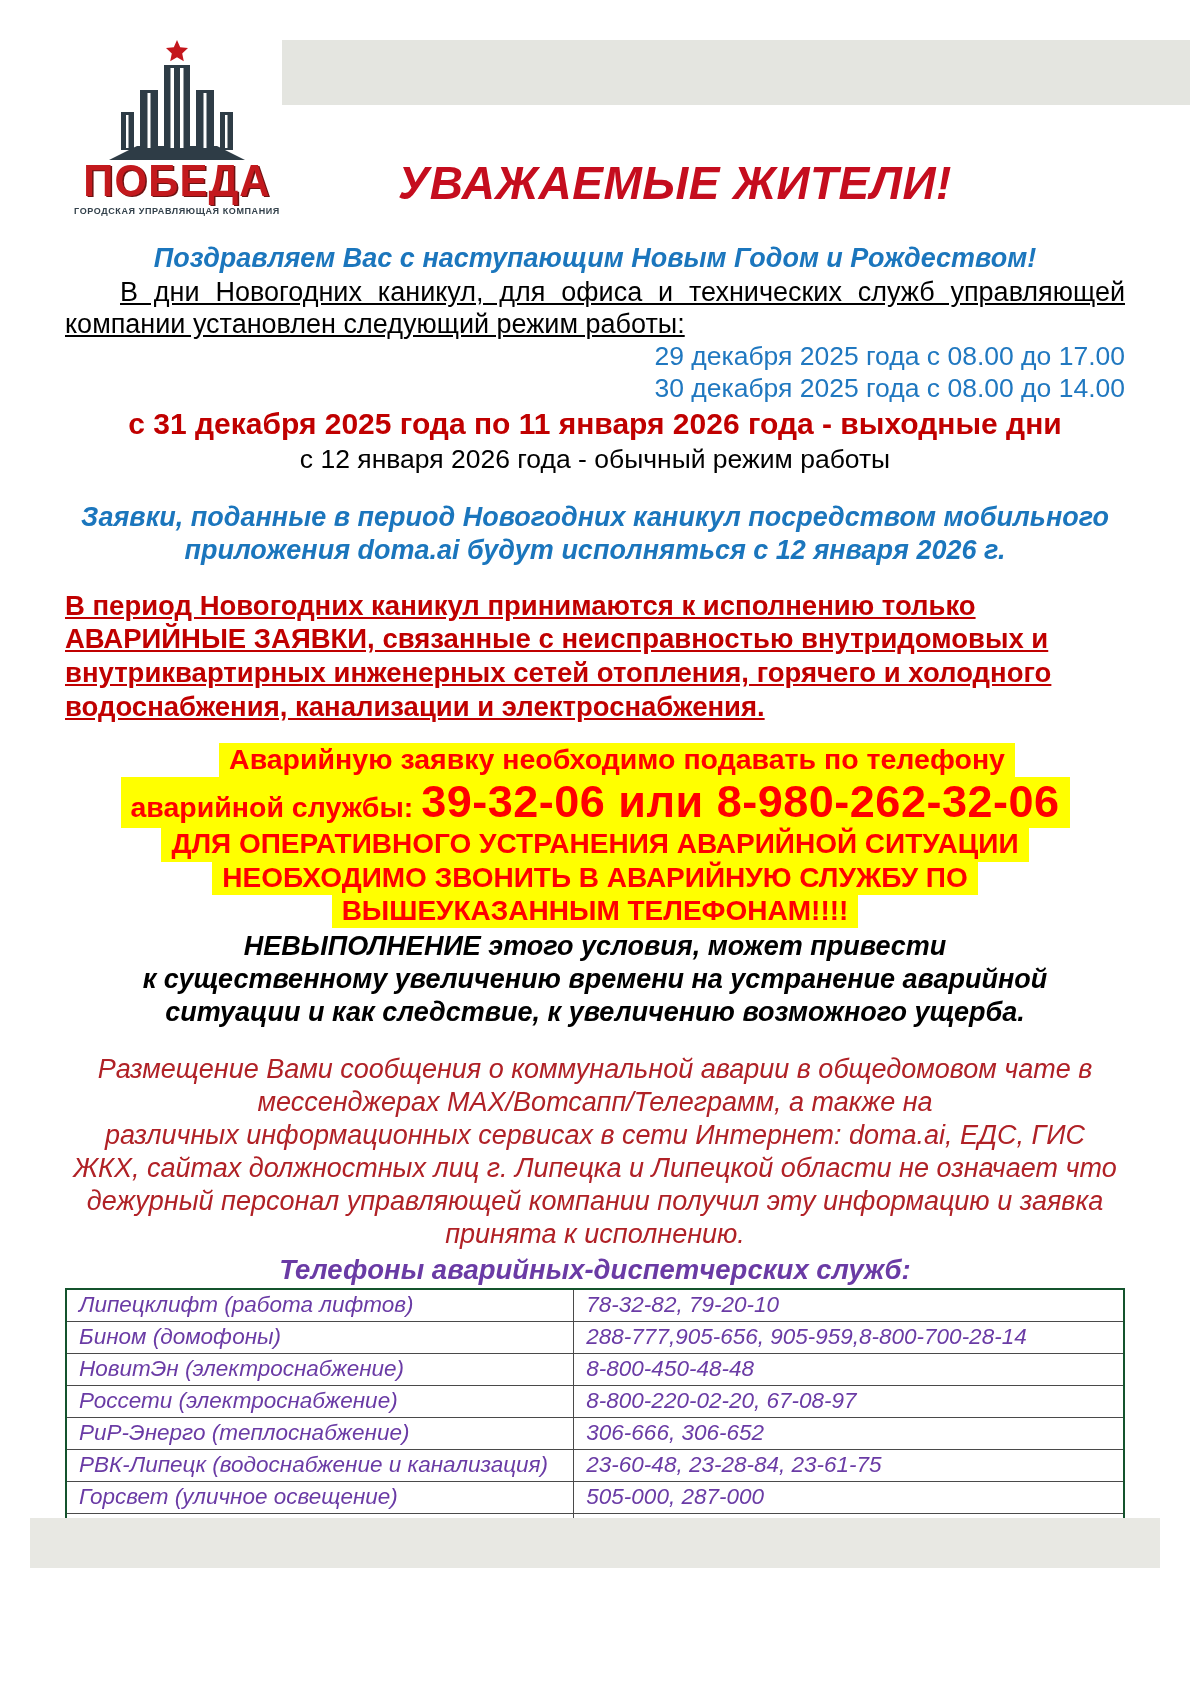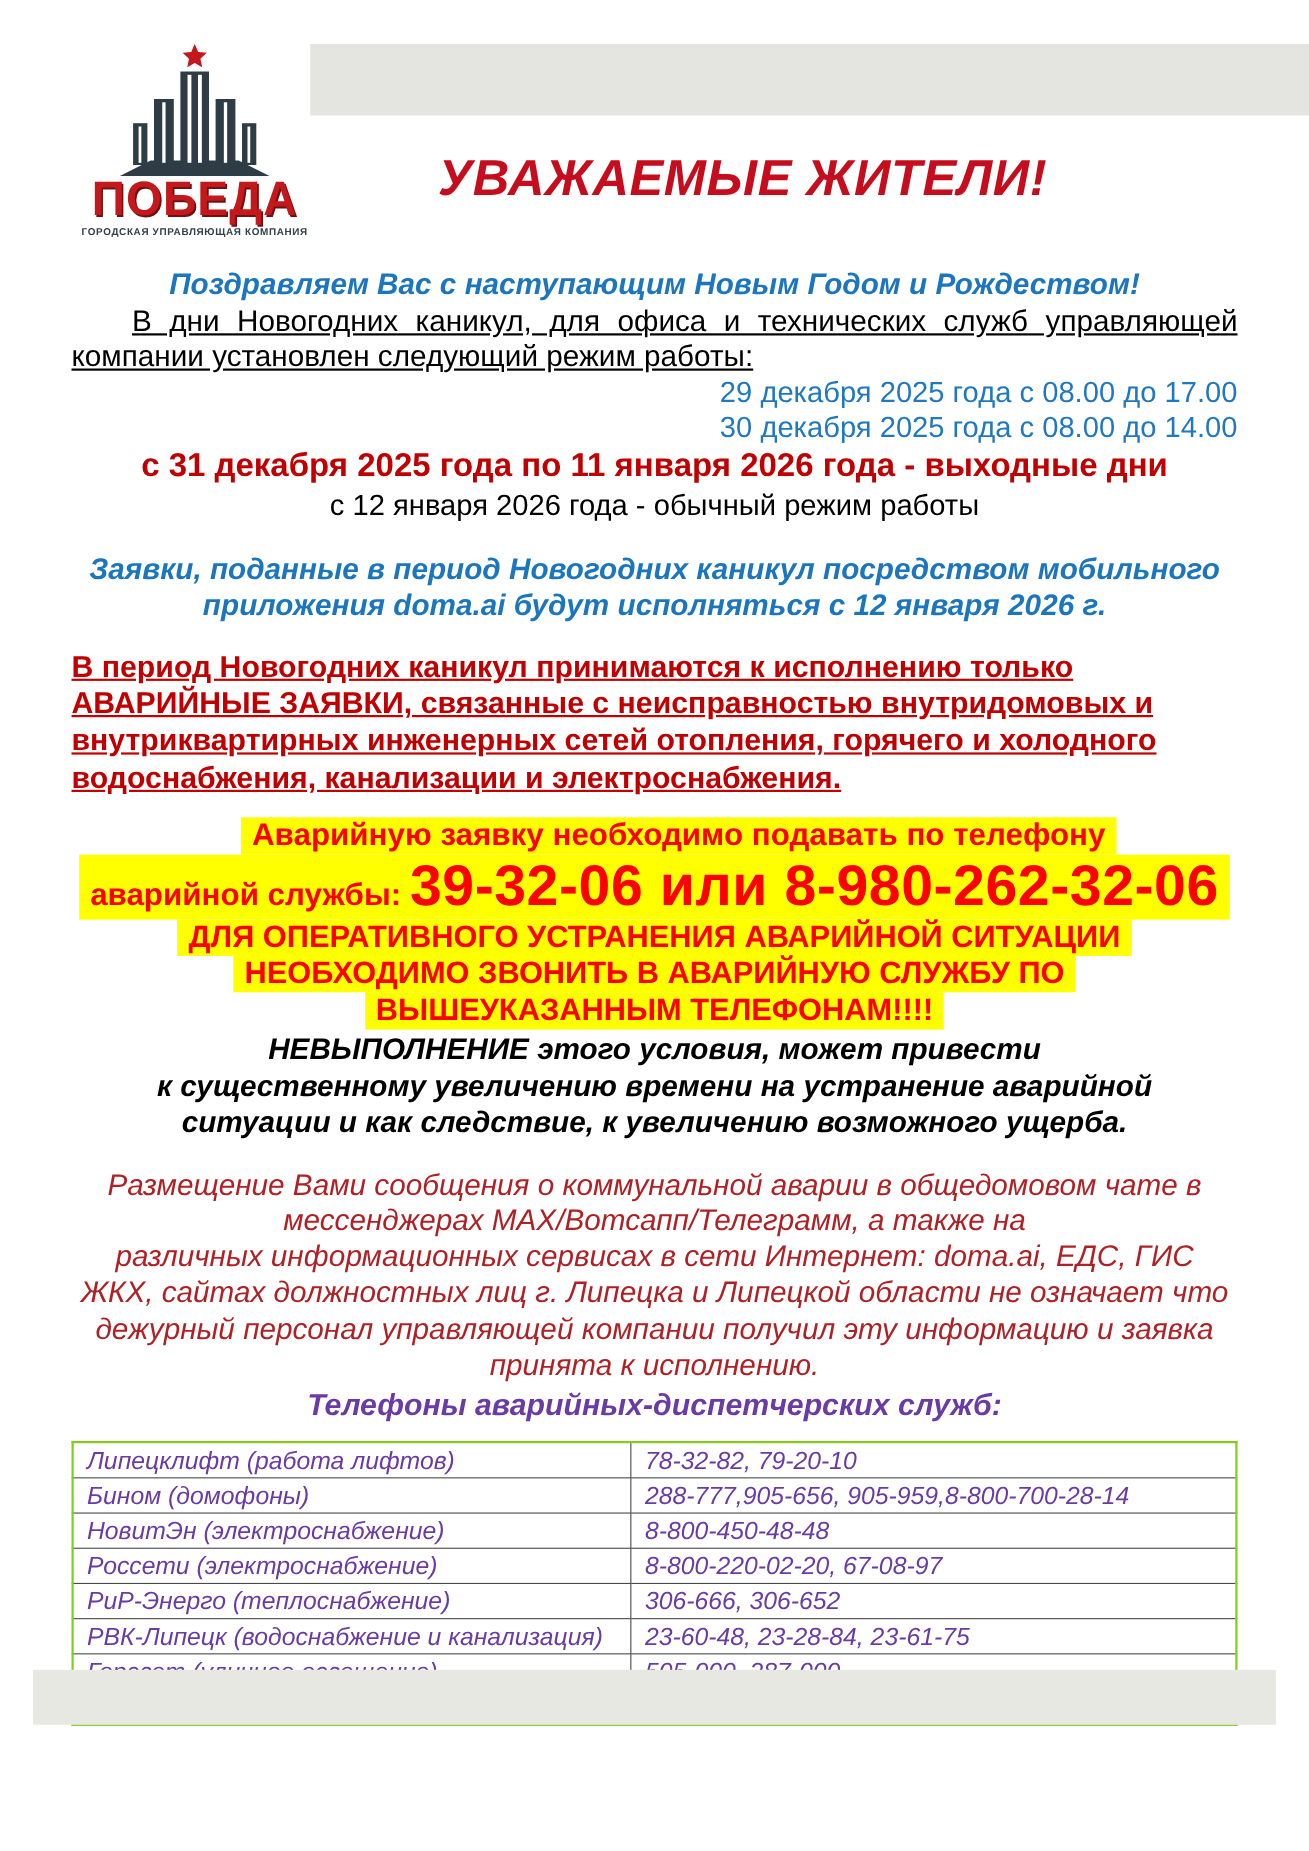--- a/index.html
+++ b/index.html
@@ -13,21 +13,21 @@
   
   .logo { position:absolute; left:72px; top:38px; width:210px; text-align:center; }
   .logo svg { display:block; margin:0 auto; }
   .logo-name {
     font-size:42px; font-weight:bold; color:#c3191d; letter-spacing:1px; line-height:1;
     text-shadow:1.5px 1.5px 0 #6d1212; margin-top:-4px; transform:scaleY(1.05);
   }
   .logo-sub { font-size:9px; font-weight:bold; color:#33414b; letter-spacing:0.6px; margin-top:4px; white-space:nowrap; }
 
   .title {
-    position:absolute; top:134px; left:260px; width:830px; margin:0; text-align:center;
+    position:absolute; top:156px; left:260px; width:830px; margin:0; text-align:center;
     font-size:46px; font-weight:bold; font-style:italic; color:#c50d1e; letter-spacing:0.5px;
   }
 
   .content { position:absolute; left:65px; top:243px; width:1060px; font-size:26px; color:#000; }
   .content p { margin:0; }
 
   .greeting { text-align:center; color:#1b76bd; font-weight:bold; font-style:italic; font-size:27px; margin-bottom:3px !important; }
   .intro { font-size:27px; text-align:justify; text-indent:55px; text-decoration:underline; line-height:1.18; }
   .sched-blue { text-align:right; color:#2078c0; font-size:26.5px; line-height:1.2; }
   .holidays { text-align:center; color:#c00000; font-weight:bold; font-size:30px; line-height:1.2; margin:2px 0 !important; }
@@ -36,30 +36,30 @@
   .doma { margin-top:25px; text-align:center; color:#1b76bd; font-weight:bold; font-style:italic; font-size:27px; line-height:1.2; }
 
   .emergency { margin-top:23px; text-align:left; color:#c00000; font-weight:bold; font-size:27.5px; line-height:1.22; }
   .emergency .line { text-decoration:underline; }
 
   .yellow-block { margin-top:20px; text-align:center; line-height:1.08; }
   .yellow-block .row { margin:0; }
   .hl { background:#ffff00; color:#ff0000; font-weight:bold; display:inline-block; padding:1px 10px 2px; }
   .hl-1 { font-size:28.5px;margin-left:44px; }
   .hl-pre { font-size:28.5px;text-align:right; }
-  .hl-phones { font-size:52px; letter-spacing:0.5px; }
+  .hl-phones { font-size:45px; letter-spacing:0.5px; }
   .hl-caps { font-size:28px; }
 
   .warning { text-align:center; font-weight:bold; font-style:italic; color:#000; font-size:27px; line-height:1.22; margin-top:2px; }
 
   .disclaimer { margin-top:24px; text-align:center; font-style:italic; color:#b02126; font-size:27px; line-height:1.22; }
 
   .table-title { text-align:center; font-style:italic; font-weight:bold; color:#6a3ba5; font-size:27.5px; margin-top:3px; }
 
-  table.phones-table { width:1060px; border-collapse:collapse; margin-top:17px; border:2px solid #84cc16; }
+  table.phones-table { width:1060px; border-collapse:collapse; margin-top:2px; border:2px solid #14532d; }
   table.phones-table td {
     border:1.5px solid #4a4a4a; font-style:italic; color:#6a3ba5; font-size:22.5px;
     padding:1px 12px; height:29px; vertical-align:middle;
   }
   td.service-cell { width:48%; }
   td.phones-cell  { width:52%; }
 </style>
 </head>
 <body>
 

